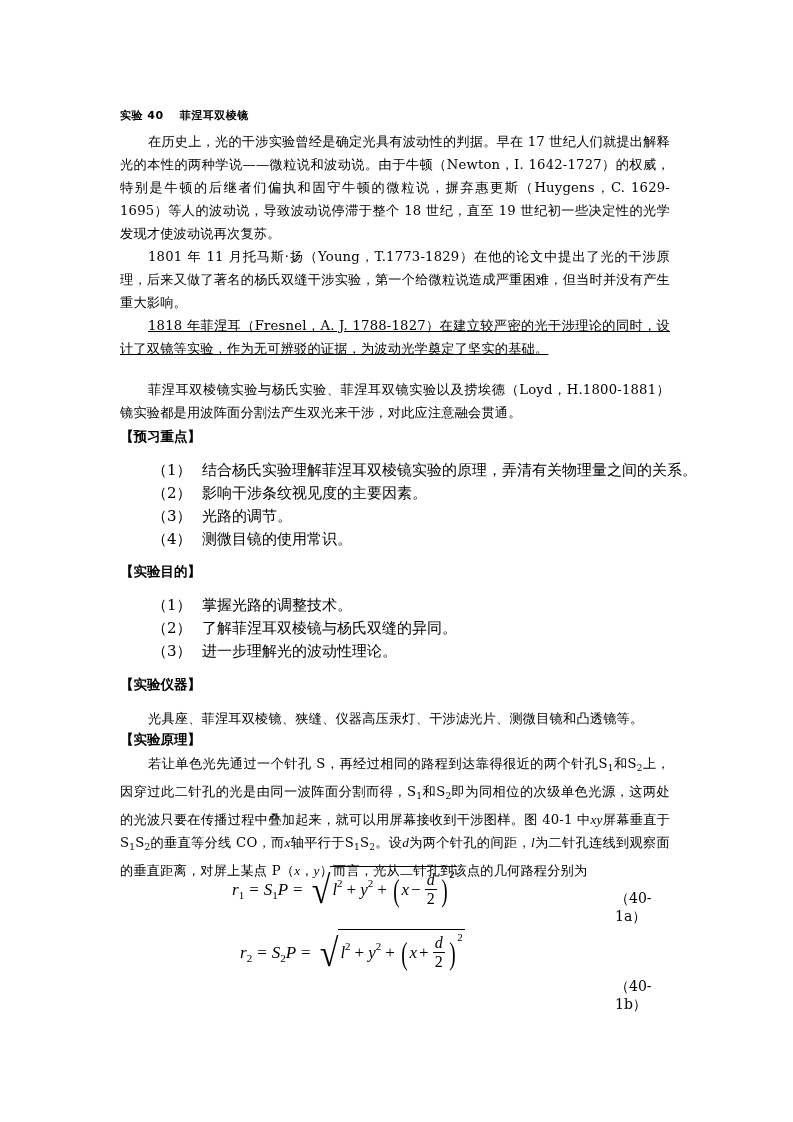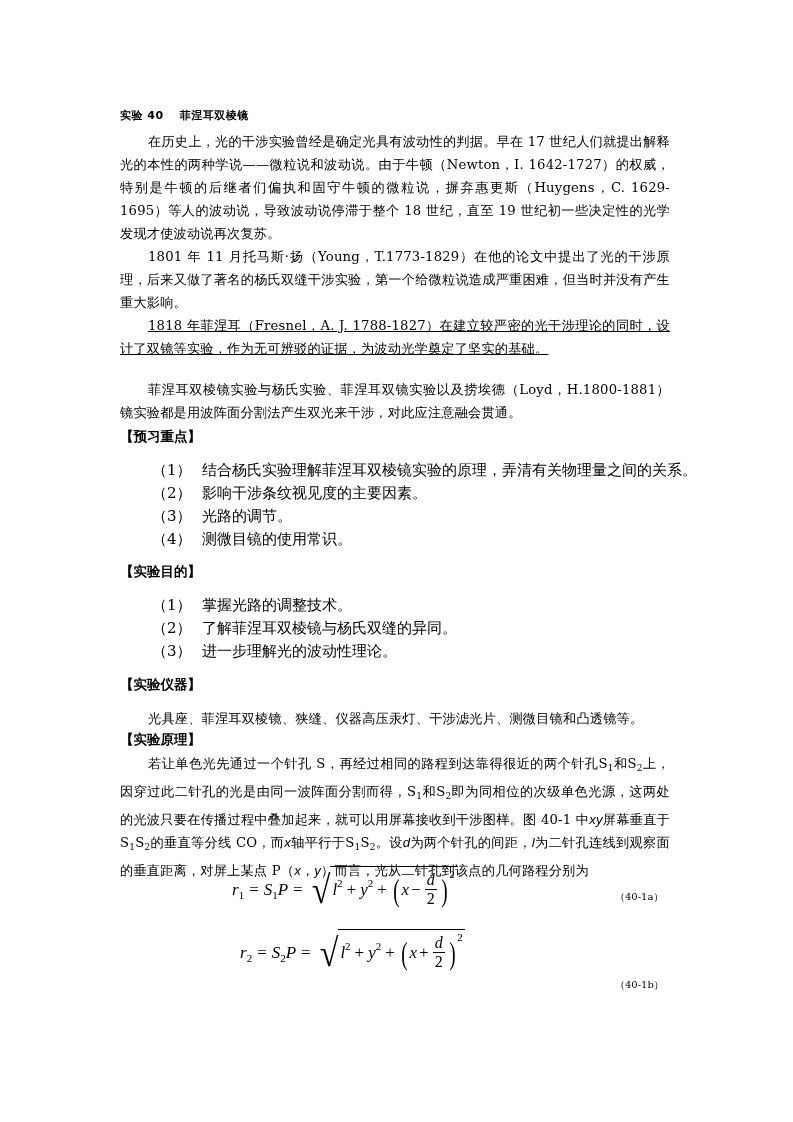--- a/index.html
+++ b/index.html
@@ -9,33 +9,33 @@
   .title { position: absolute; left: 0; width: 550px; top: 108px; text-align: left;
            font-family: "DejaVu Sans", "Liberation Sans", sans-serif; font-weight: bold; font-size: 11px; letter-spacing: 0.5px; }
   .title .gap { display: inline-block; width: 16px; }
   .para { position: absolute; left: 0; width: 550px; font-size: 13.2px; line-height: 23px;
           text-indent: 28px; text-align: justify; letter-spacing: 0.2px; }
   .heading { position: absolute; left: 0; font-family: "DejaVu Sans", "Liberation Sans", sans-serif;
              font-weight: bold; font-size: 13.5px; }
   .list-item { position: absolute; left: 32px; font-size: 15px; line-height: 23px; white-space: nowrap; }
   .list-item .num { display: inline-block; width: 50px; }
   sub { font-size: 9px; vertical-align: -3px; }
-  i { font-family: Liberation Sans, sans-serif; }
+  i { font-family: Liberation Serif, serif; }
   .eq { position: absolute; font-family: "Liberation Serif", "DejaVu Serif", serif; font-size: 17px; display: flex; align-items: center; }
   .eq i { font-style: italic; font-family: "Liberation Serif", serif; }
   .eq .sub { font-size: 11px; position: relative; top: 5px; }
   .eq .sup { font-size: 11px; position: relative; top: -7px; }
   .sqrt { display: inline-flex; align-items: center; margin-left: 4px; }
   .sqrt .rad { font-size: 34px; line-height: 1; transform: scaleY(1.15); }
   .sqrt .body { border-top: 1.3px solid #000; padding: 4px 2px 0 2px; display: inline-flex; align-items: center; margin-top: -6px; }
   .paren { font-size: 32px; line-height: 1; font-weight: 100; transform: scaleX(0.6); display: inline-block; }
   .frac { display: inline-flex; flex-direction: column; align-items: center; margin: 0 2px; font-size: 16px; }
   .frac .n { border-bottom: 1.2px solid #000; padding: 0 2px; line-height: 18px; }
   .frac .d { line-height: 18px; }
-  .eqnum { position: absolute; font-size: 10px; }
+  .eqnum { position: absolute; font-size: 14px; }
 </style>
 </head>
 <body>
 
 <div class="page">
 
   <div class="title">
     <span>实验 40</span><span class="gap"></span><span>菲涅耳双棱镜</span>
   </div>
 

